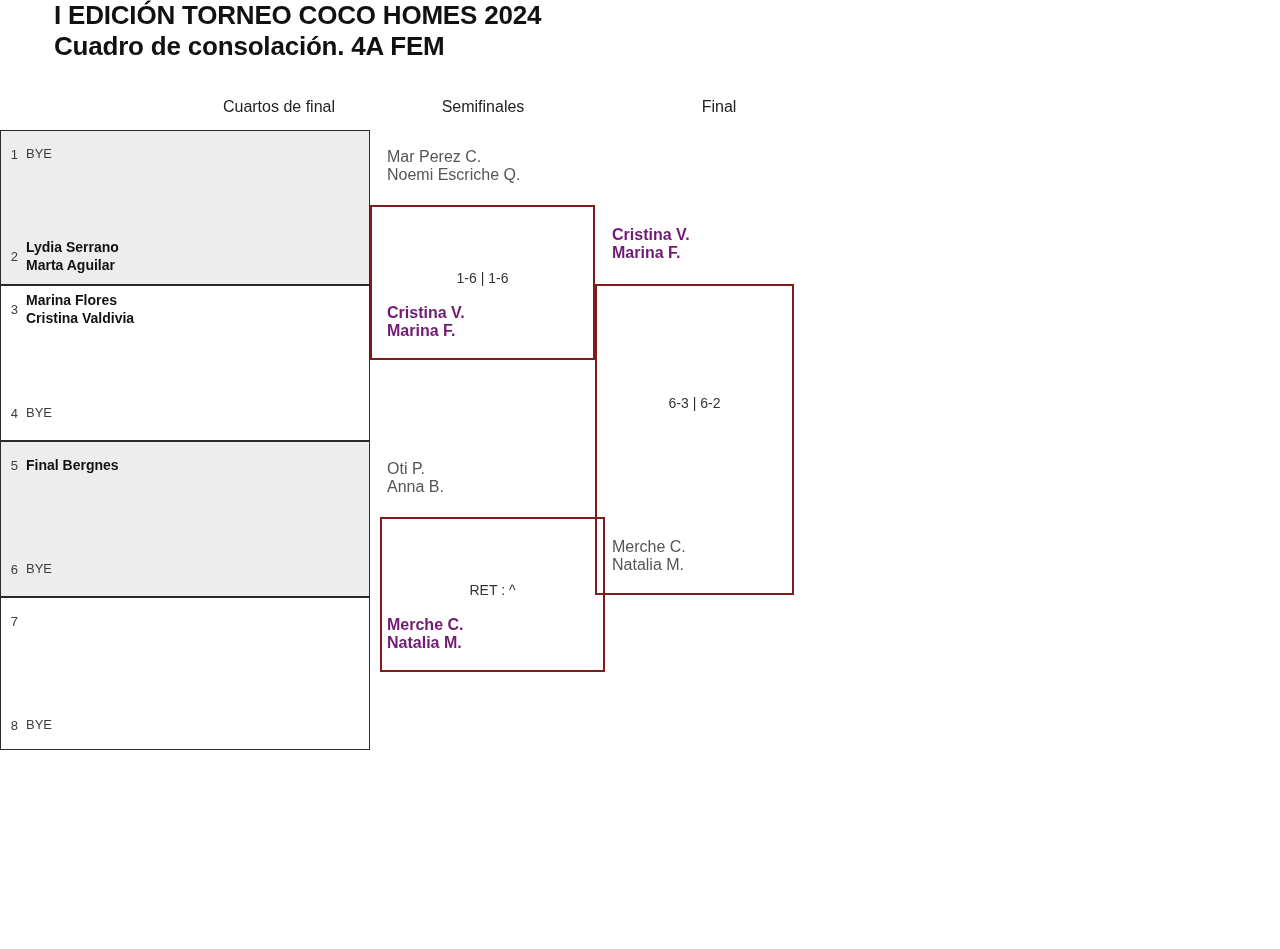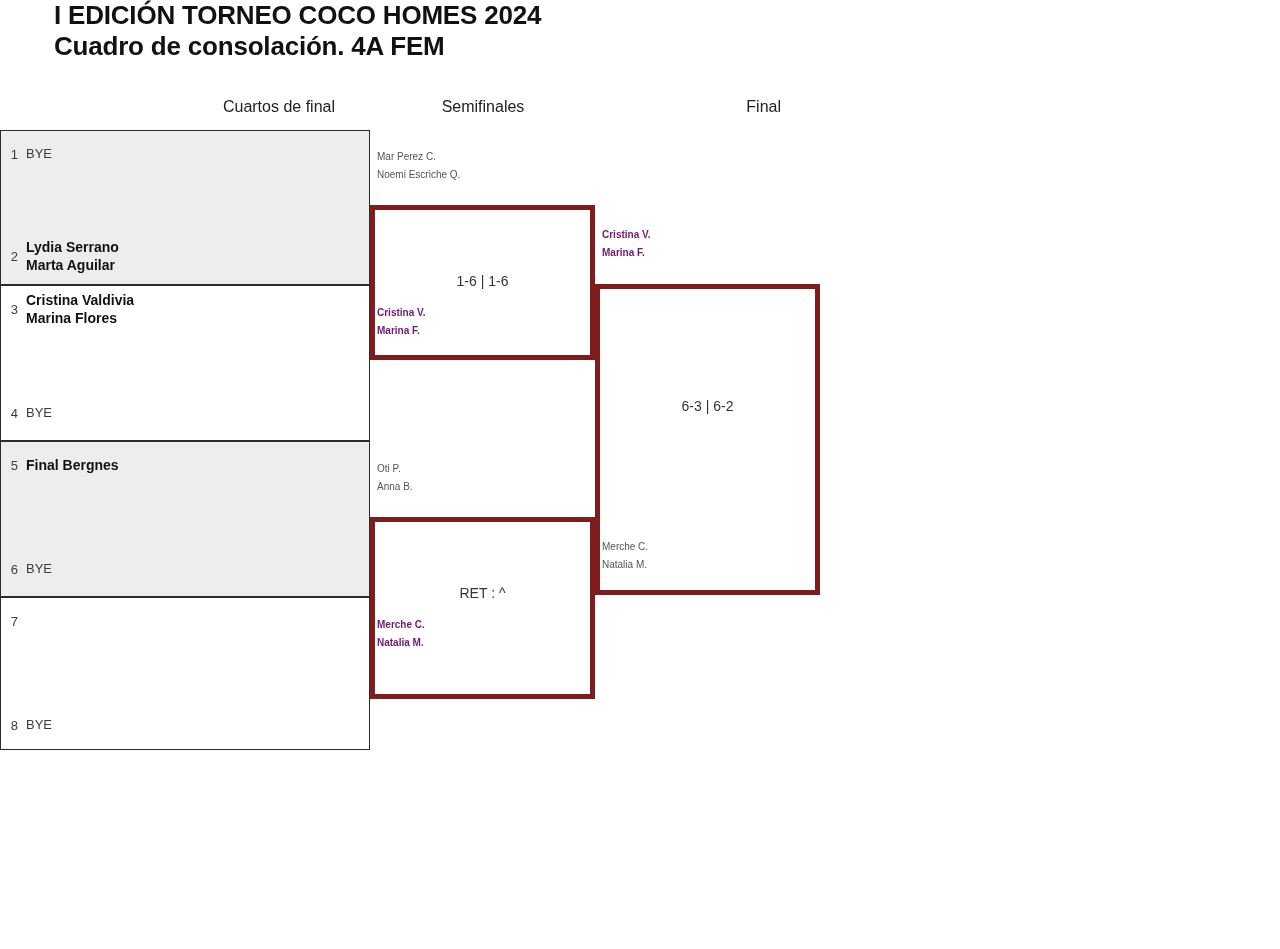--- a/index.html
+++ b/index.html
@@ -51,21 +51,21 @@
     position: absolute;
     top: 96px;
     font-size: 16px;
     line-height: 22px;
     color: #222222;
     text-align: center;
     white-space: nowrap;
   }
   #col-header-r1 { left: 35px;  width: 300px; text-align: right; }
   #col-header-sf { left: 383px; width: 200px; }
-  #col-header-f  { left: 581px; width: 200px; text-align: right; }
+  #col-header-f  { left: 619px; width: 200px; }
 
   
   #bracket {
     position: absolute;
     left: 0; top: 130px;
     width: 900px; height: 630px;
   }
 
   
   .r1-band {
@@ -107,40 +107,41 @@
     font-weight: normal;
     color: #3c3c3c;
     font-size: 13px;
   }
   .names .nm { display: block; white-space: nowrap; }
 
   
   .match-box {
     position: absolute;
     box-sizing: border-box;
-    border: 5px solid #7f1d1d;
+    border: 2px solid #7f1d1d;
     background: transparent;
   }
   .score {
     position: absolute;
     left: 0;
     width: 100%;
     text-align: center;
     font-size: 14px;
     line-height: 18px;
     color: #333333;
     white-space: nowrap;
   }
 
   
   .team-label {
     position: absolute;
-    font-size: 10px;
+    font-size: 16px;
     line-height: 18px;
     white-space: nowrap;
+    margin-left: 10px;
   }
   .team-label .nm { display: block; }
   .team-label.winner { font-weight: bold; color: #701a75; }
   .team-label.loser  { font-weight: normal; color: #555555; }
 </style>
 </head>
 <body>
 
 <div id="header">
 
@@ -174,22 +175,22 @@
     <span class="seed">2</span>
     <span class="names">
       <span class="nm">Lydia Serrano</span>
       <span class="nm">Marta Aguilar</span>
     </span>
   </div>
 
   <div class="r1-entry" style="top:159px;">
     <span class="seed">3</span>
     <span class="names">
+      <span class="nm">Marina Flores</span>
       <span class="nm">Cristina Valdivia</span>
-      <span class="nm">Marina Flores</span>
     </span>
   </div>
 
   <div class="r1-entry" style="top:263px;">
     <span class="seed">4</span>
     <span class="names bye">
       <span class="nm">BYE</span>
     </span>
   </div>
 
@@ -230,35 +231,35 @@
   <div class="team-label winner" style="left:377px; top:174px;">
     <span class="nm">Cristina V.</span>
     <span class="nm">Marina F.</span>
   </div>
 
   <div class="team-label loser" style="left:377px; top:330px;">
     <span class="nm">Oti P.</span>
     <span class="nm">Anna B.</span>
   </div>
 
-  <div class="match-box" style="left:370px; top:387px; width:225px; height:182px;">
+  <div class="match-box" style="left:380px; top:387px; width:225px; height:155px;">
     <div class="score" style="top:62px;">RET : ^</div>
   </div>
 
   <div class="team-label winner" style="left:377px; top:486px;">
     <span class="nm">Merche C.</span>
     <span class="nm">Natalia M.</span>
   </div>
 
   <div class="team-label winner" style="left:602px; top:96px;">
     <span class="nm">Cristina V.</span>
     <span class="nm">Marina F.</span>
   </div>
 
-  <div class="match-box" style="left:595px; top:154px; width:225px; height:311px;">
+  <div class="match-box" style="left:595px; top:154px; width:199px; height:311px;">
     <div class="score" style="top:108px;">6-3 | 6-2</div>
   </div>
 
   <div class="team-label loser" style="left:602px; top:408px;">
     <span class="nm">Merche C.</span>
     <span class="nm">Natalia M.</span>
   </div>
 
 </div>
 

